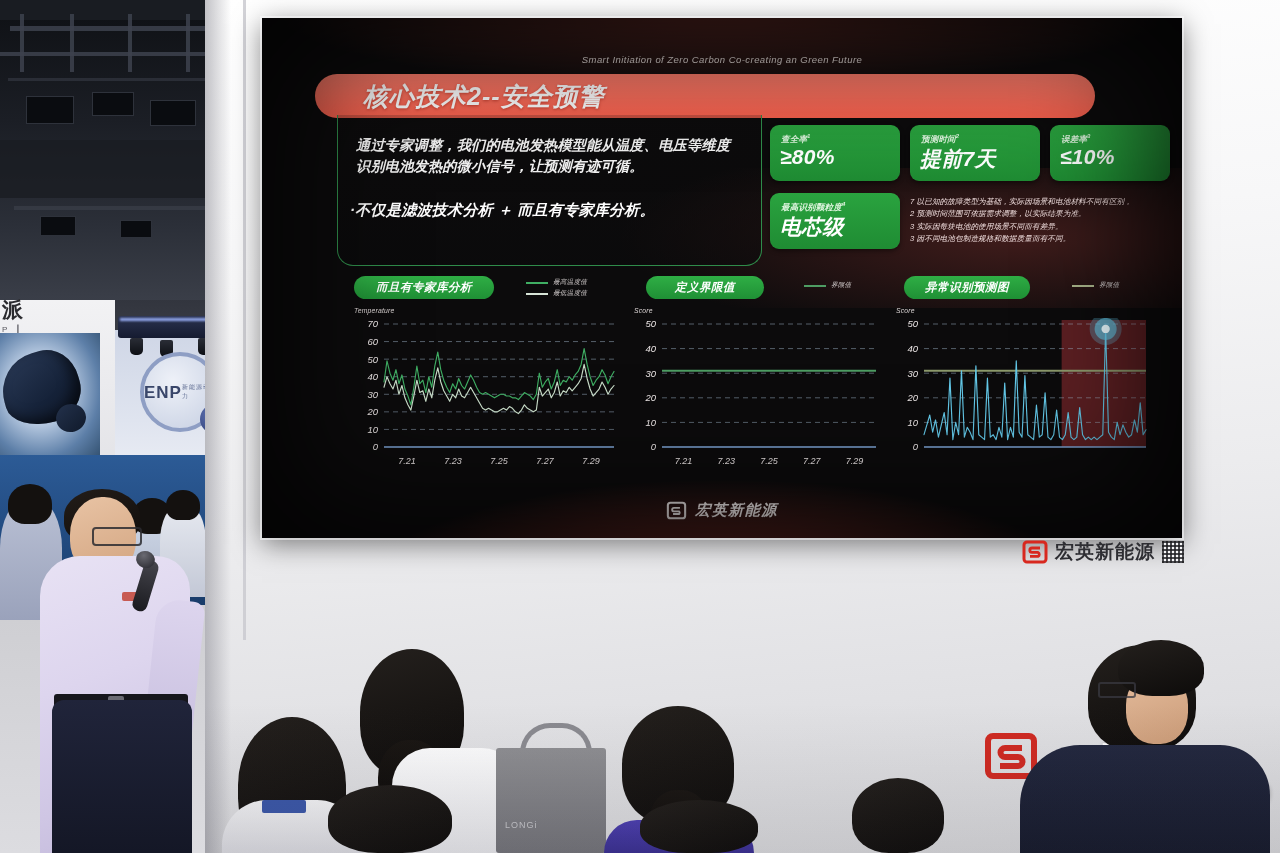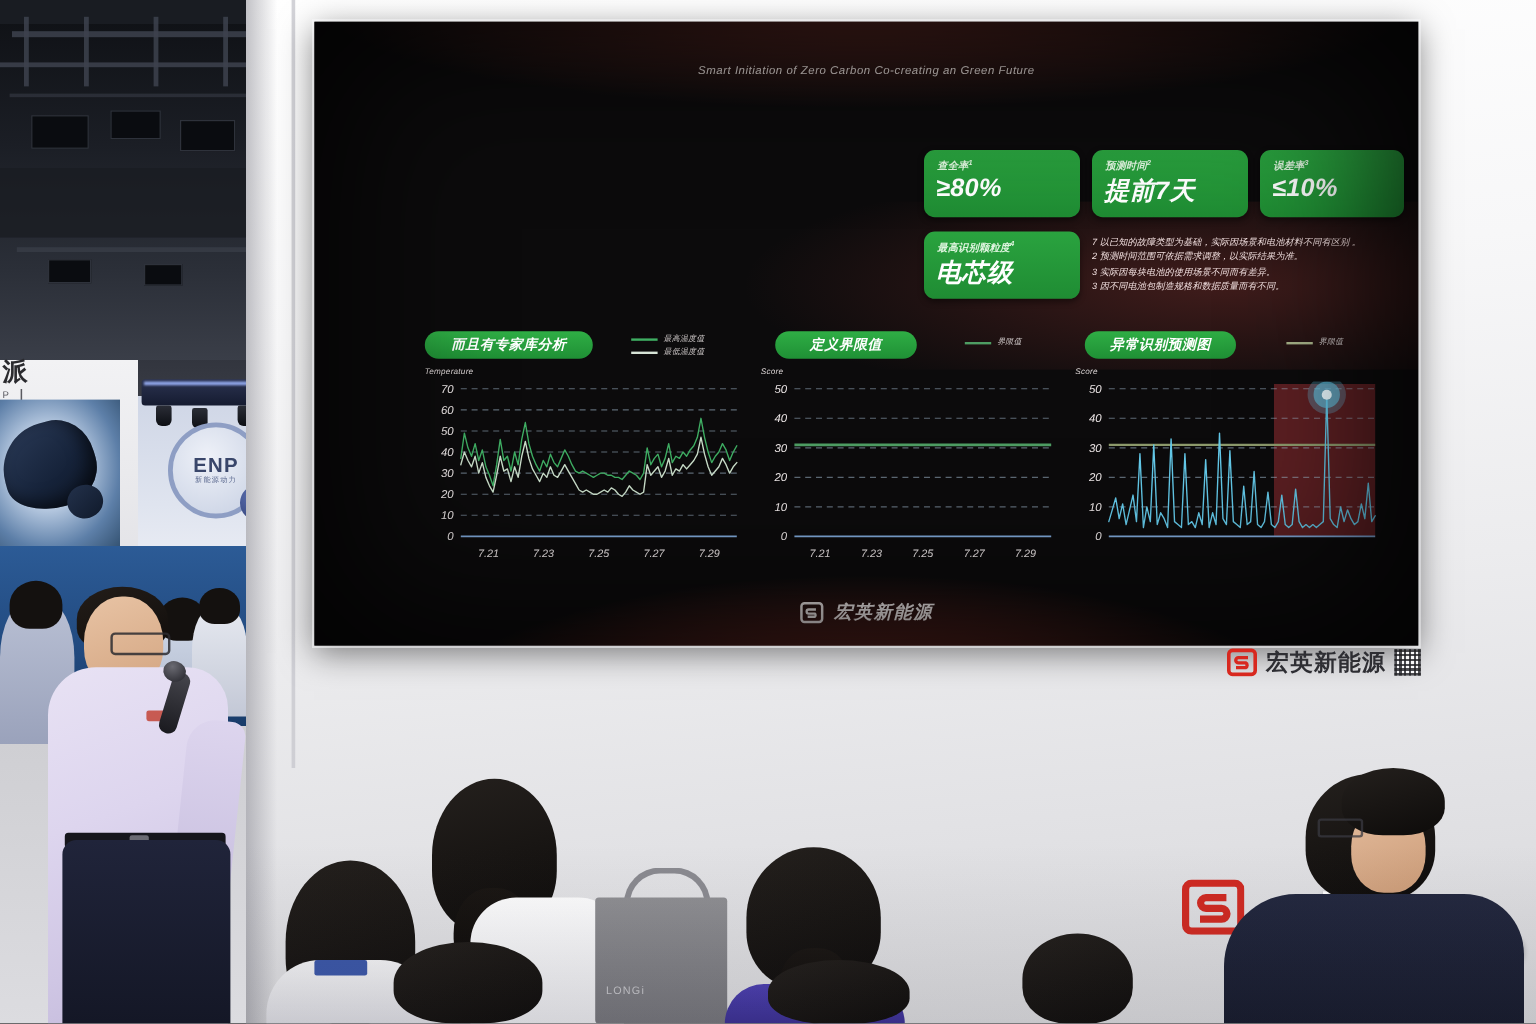--- a/index.html
+++ b/index.html
@@ -25,21 +25,21 @@
   .shoeHeel{position:absolute;left:56px;top:404px;width:30px;height:28px;border-radius:50%;
       background:linear-gradient(150deg,#23314b,#101a2b);transform:rotate(-16deg);}
   .leftBoothTxt{position:absolute;left:2px;top:296px;color:#2a2a2e;font-size:21px;font-weight:700;letter-spacing:1px;}
   .leftBoothTxt small{display:block;font-size:8px;letter-spacing:3px;color:#5a5a60;font-weight:400;margin-top:1px;}
 
   
   .enpWall{position:absolute;left:115px;top:330px;width:148px;height:150px;
       background:linear-gradient(180deg,#cfd6e6 0%,#dfe4ef 60%,#eceef5 100%);}
   .enpRing{position:absolute;left:140px;top:352px;width:72px;height:72px;border-radius:50%;
       border:4px solid #8e9ec4;background:radial-gradient(circle at 40% 35%,#eef1f8,#c6cfe2);
-      display:flex;align-items:center;justify-content:center;flex-direction:column;}
+      display:flex;align-items:center;justify-content:flex-start;flex-direction:row;}
   .enpRing b{font-size:17px;color:#39466a;letter-spacing:1px;line-height:1;}
   .enpRing i{font-size:6px;color:#5c6a90;font-style:normal;letter-spacing:1px;}
   .enpDot{position:absolute;left:200px;top:404px;width:30px;height:30px;border-radius:50%;
       background:radial-gradient(circle at 35% 30%,#5b6fb0,#2c3a6e);}
   .enpCanopy{position:absolute;left:118px;top:316px;width:140px;height:22px;
       background:linear-gradient(180deg,#2b3350,#151b30);border-radius:3px;}
   .enpCanopyGlow{position:absolute;left:120px;top:318px;width:136px;height:3px;background:#9fb6ff;opacity:.9;filter:blur(1px);}
   .spot{position:absolute;width:13px;height:17px;background:linear-gradient(180deg,#2a2d36,#0d0f14);border-radius:2px 2px 5px 5px;}
 
   
@@ -230,21 +230,28 @@
   <div class="wallShadowL"></div>
   <div class="wallEdge"></div>
 
   <div class="slide">
     <div class="slideGlowTop"></div>
     <div class="slideGlowMid"></div>
     <div class="slideGlowBot"></div>
 
     <div class="engTitle">Smart Initiation of Zero Carbon Co-creating an Green Future</div>
 
-
+    <div class="titlePill">
+      <span>核心技术2--安全预警</span>
+    </div>
+
+    <div class="bodyBox">
+      <div class="p1">通过专家调整，我们的电池发热模型能从温度、电压等维度识别电池发热的微小信号，让预测有迹可循。</div>
+      <div class="p2">·不仅是滤波技术分析  ＋  而且有专家库分析。</div>
+    </div>
 
     <div class="statCard" style="left:508px;top:107px;width:130px;height:56px;">
       <div class="lab"><span>查全率</span><sup>1</sup></div>
       <div class="val">≥80%</div>
     </div>
     <div class="statCard" style="left:648px;top:107px;width:130px;height:56px;">
       <div class="lab"><span>预测时间</span><sup>2</sup></div>
       <div class="val">提前7天</div>
     </div>
     <div class="statCard" style="left:788px;top:107px;width:120px;height:56px;">

